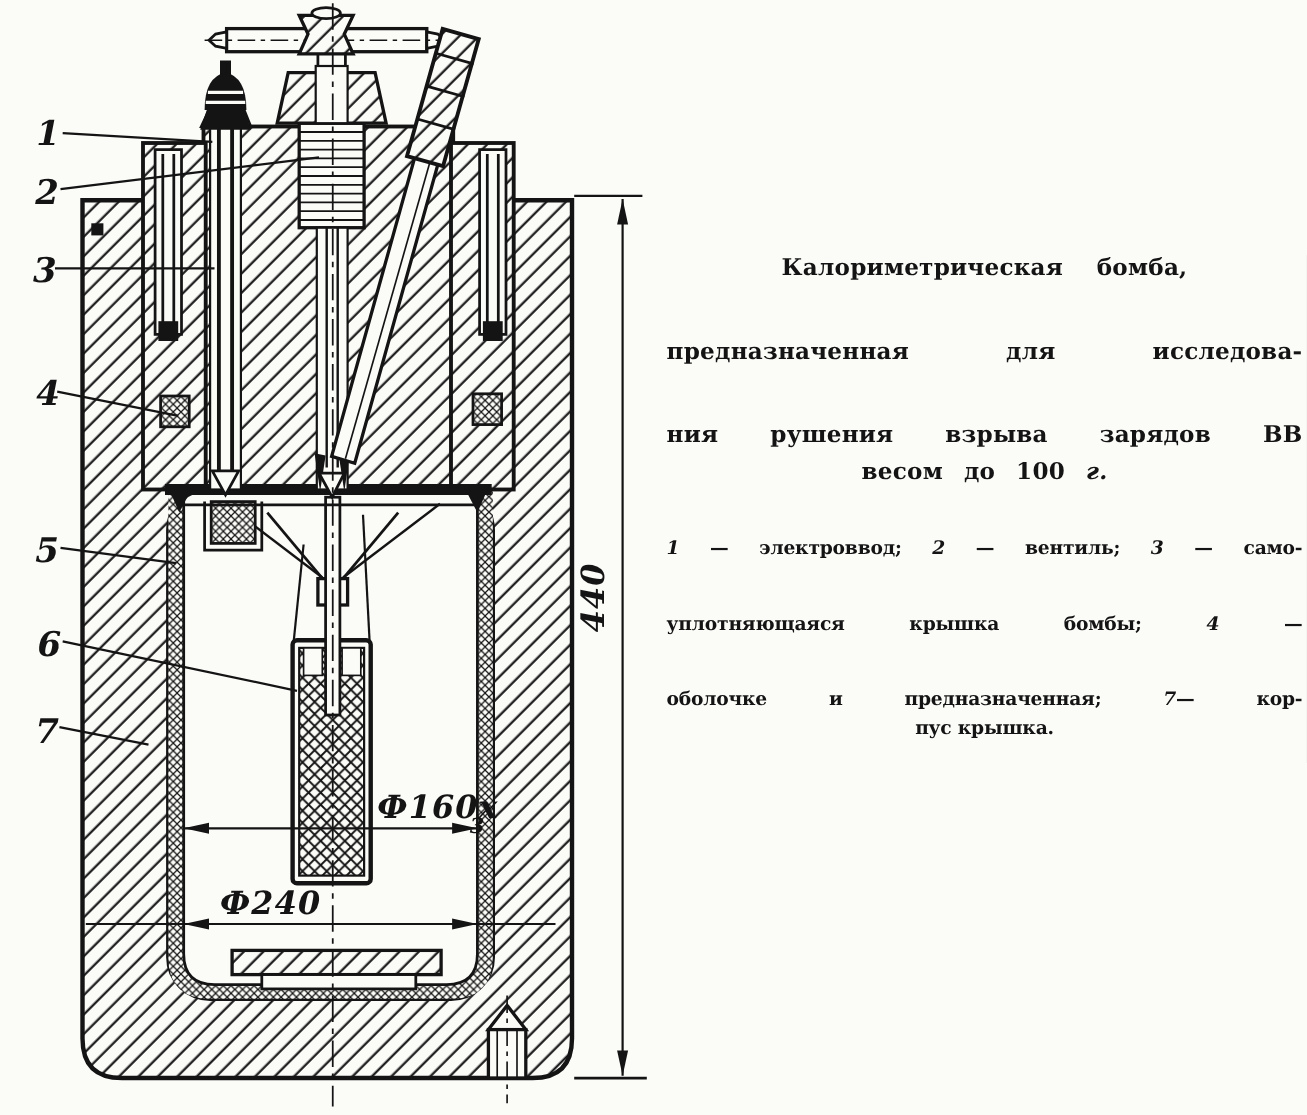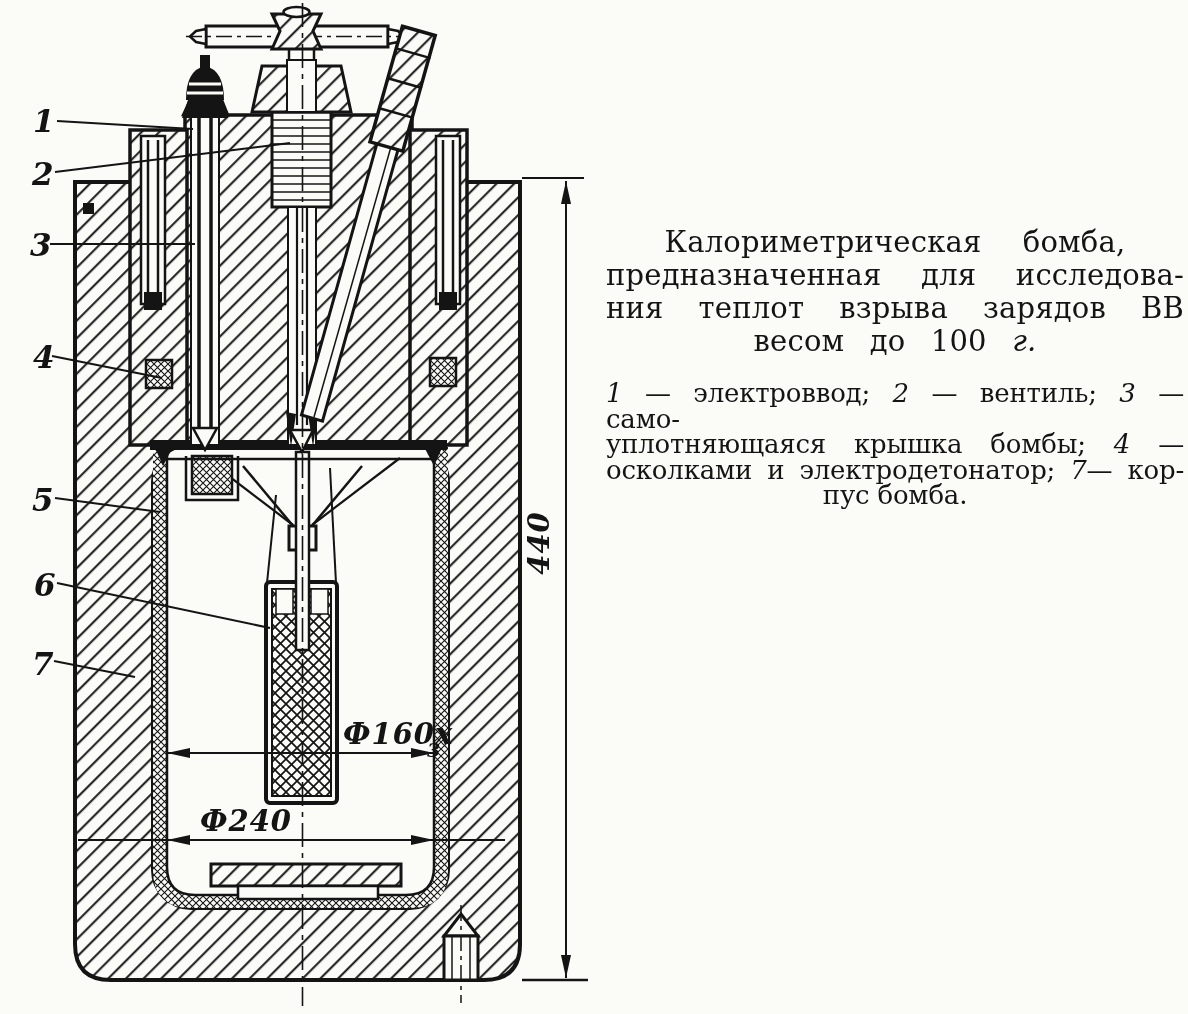--- a/index.html
+++ b/index.html
@@ -4,24 +4,24 @@
 <style>
   html,body{margin:0;padding:0;background:#e8e8e6;}
   .page{position:relative;width:1188px;height:1014px;background:#fbfbf8;overflow:hidden;
         font-family:"DejaVu Serif","Liberation Serif",serif;color:#141414;}
   .diagram{position:absolute;left:0;top:0;}
   svg text{font-family:"DejaVu Serif","Liberation Serif",serif;fill:#141414;}
   .plabel{font-size:31px;font-style:italic;font-weight:bold;}
   .dim{font-size:29px;font-style:italic;font-weight:bold;letter-spacing:1px;}
   .dimsub{font-size:19px;font-style:italic;font-weight:bold;}
   .caption{position:absolute;left:606px;top:226px;width:578px;}
-  .title{font-size:29px;line-height:33px;font-weight:normal;letter-spacing:.2px;}
-  .legend{margin-top:23px;font-size:26px;line-height:25.5px;font-weight:normal;letter-spacing:-.2px;}
+  .title{font-size:21px;line-height:33px;font-weight:bold;letter-spacing:.2px;}
+  .legend{margin-top:23px;font-size:17px;line-height:25.5px;font-weight:bold;letter-spacing:-.2px;}
   .line{white-space:nowrap;}
-  .tj{text-align:justify;text-align-last:justify;white-space:normal;}
+  .tj{text-align:justify;text-align-last:justify;white-space:normal;margin-top:43px;}
   .tc{text-align:center;}
   .ws1{word-spacing:1.1em;}
   .ws2{word-spacing:.55em;}
   .legend .tj{word-spacing:.12em;}
   .it{font-style:italic;}
 </style>
 </head>
 <body>
 
 <div class="page">
@@ -220,23 +220,23 @@
       <text class="plabel" x="32" y="511">5</text>
       <text class="plabel" x="34" y="596">6</text>
       <text class="plabel" x="32" y="675">7</text>
     </g>
   </svg>
 
   <div class="caption">
     <div class="title">
       <div class="line tc ws1"><span>Калориметрическая бомба,</span></div>
       <div class="line tj"><span>предназначенная для исследова-</span></div>
-      <div class="line tj"><span>ния теплот взрыва зарядов ВВ</span></div>
+      <div class="line tj"><span>ния рушения взрыва зарядов ВВ</span></div>
       <div class="line tc ws2"><span>весом до 100 </span><span class="it">г.</span></div>
     </div>
     <div class="legend">
       <div class="line tj"><span class="it">1</span><span> — электроввод; </span><span class="it">2</span><span> — вентиль; </span><span class="it">3</span><span> — само-</span></div>
       <div class="line tj"><span>уплотняющаяся крышка бомбы; </span><span class="it">4</span><span> —</span></div>
-      <div class="line tj"><span>осколками и электродетонатор; </span><span class="it">7</span><span>— кор-</span></div>
-      <div class="line tc"><span>пус бомба.</span></div>
+      <div class="line tj"><span>оболочке и предназначенная; </span><span class="it">7</span><span>— кор-</span></div>
+      <div class="line tc"><span>пус крышка.</span></div>
     </div>
   </div>
 </div>
 
 </body></html>

